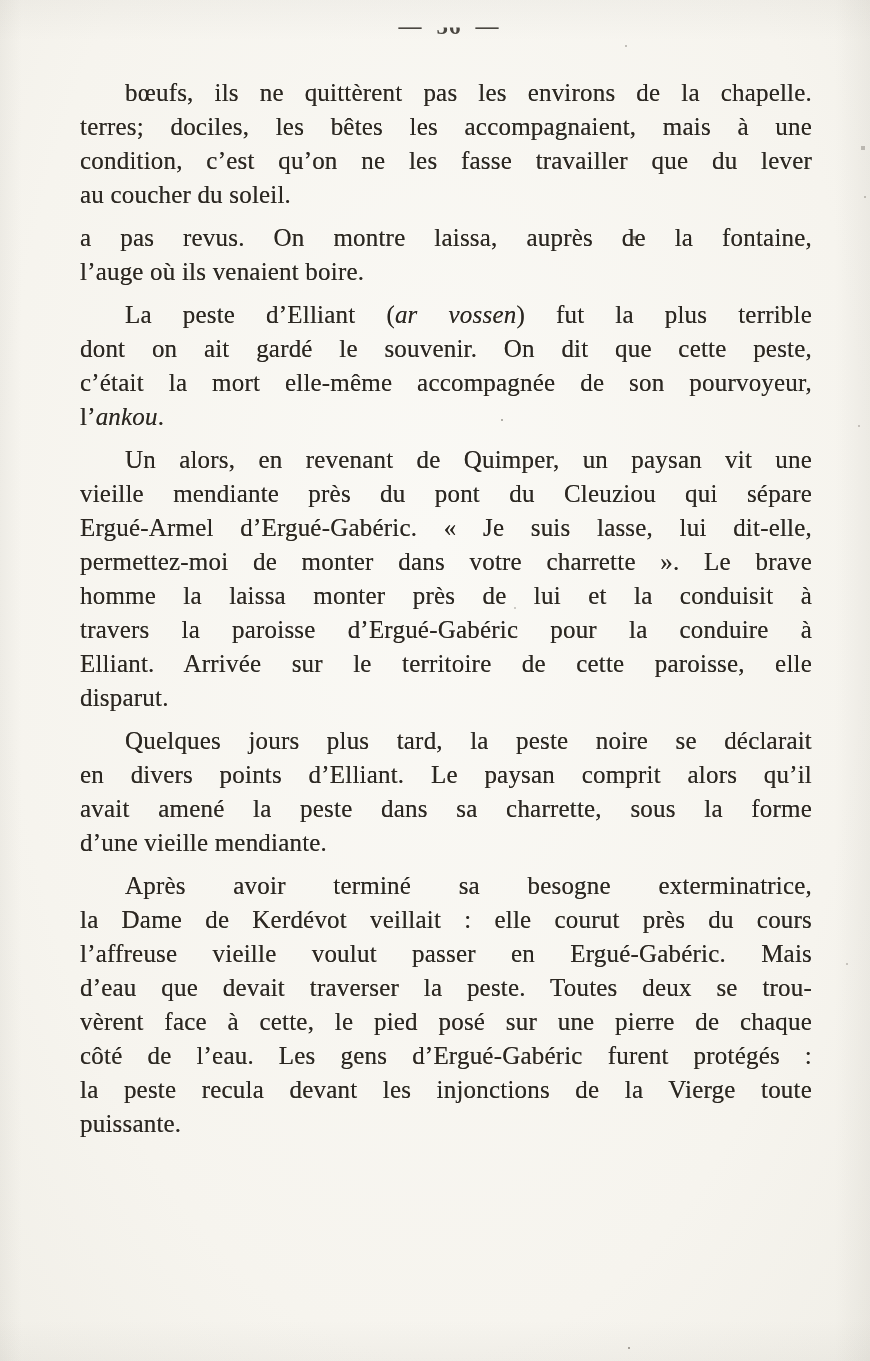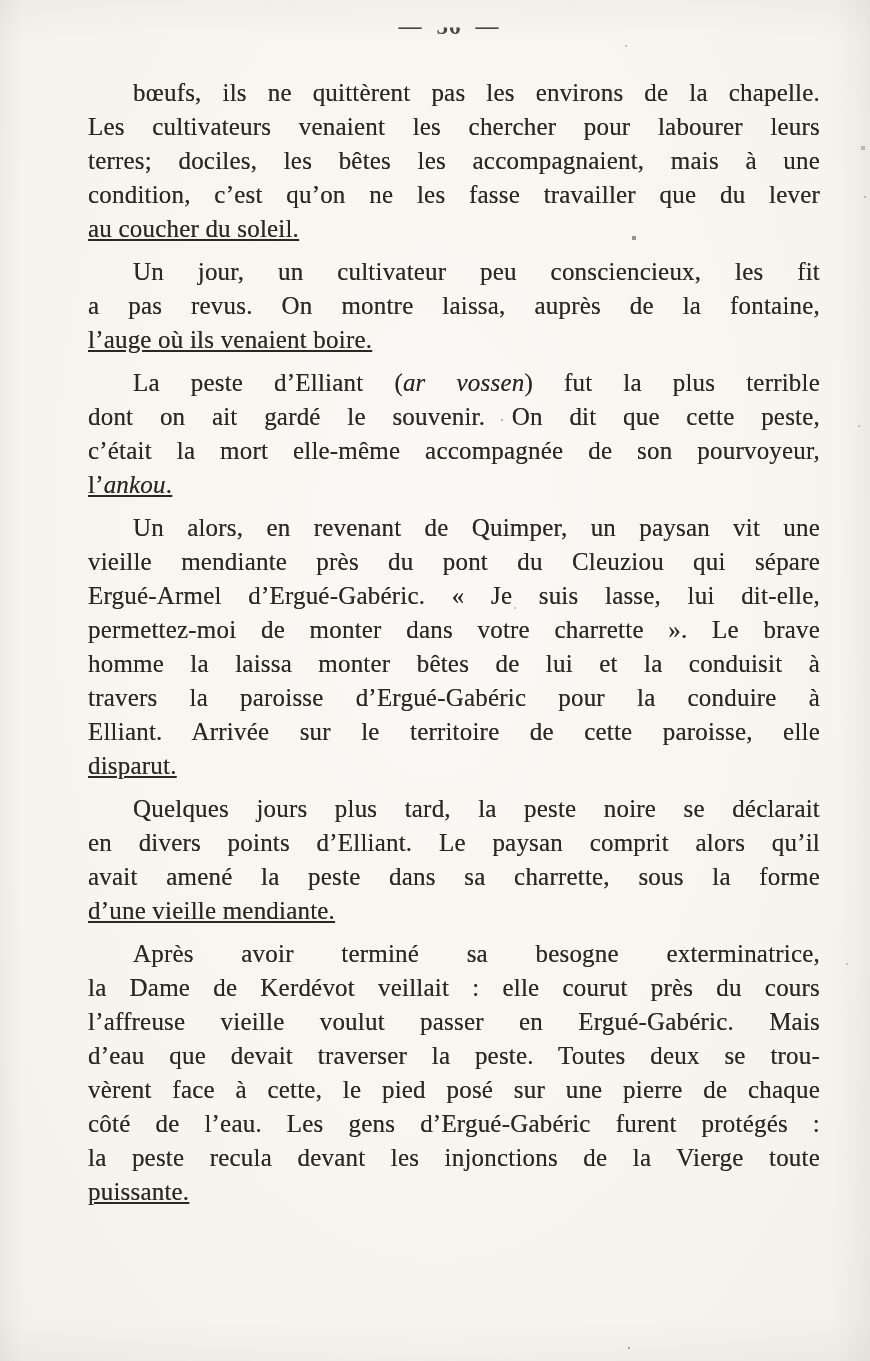--- a/index.html
+++ b/index.html
@@ -39,35 +39,35 @@
     
     clip-path: inset(52% 0 0 0);
   }
   .page-header .dash {
     display: inline-block;
     font-weight: bold;
   }
   .text-block {
     position: absolute;
     top: 76px;
-    left: 88px;
+    left: 80px;
     width: 732px;
     font-size: 25px;
     line-height: 34px;
     text-shadow: 0 0 0.5px rgba(43,39,33,0.65);
     letter-spacing: 0.2px;
   }
   .para { margin: 0 0 9px 0; }
   .line {
     text-align: justify;
     text-align-last: justify;
     white-space: normal;
   }
   .line.first { text-indent: 45px; }
-  .line.last { text-align-last: left; text-decoration: underline; }
+  .line.last { text-align-last: left; }
   .line em { font-style: italic; }
   
   .speckles {
     position: absolute;
     top: 0; left: 0;
     width: 2px; height: 2px;
     background: transparent;
     box-shadow:
       633px 237px 0 1px rgba(70,64,55,0.55),
       501px 419px 0 0 rgba(70,64,55,0.4),
@@ -87,42 +87,40 @@
 
 <div class="scan-page">
 
   <div class="page-header">
     <span class="dash">—</span><span class="digits">56</span><span class="dash">—</span>
   </div>
 
   <div class="text-block" id="text-block">
       <div class="para">
         <div class="line first"><span>bœufs, ils ne quittèrent pas les environs de la chapelle.</span></div>
-        <div class="line"><span>Les cultivateurs venaient les chercher pour labourer leurs</span></div>
         <div class="line"><span>terres; dociles, les bêtes les accompagnaient, mais à une</span></div>
         <div class="line"><span>condition, c’est qu’on ne les fasse travailler que du lever</span></div>
         <div class="line last"><span>au coucher du soleil.</span></div>
       </div>
       <div class="para">
-        <div class="line first"><span>Un jour, un cultivateur peu consciencieux, les fit</span></div>
         <div class="line"><span>a pas revus. On montre laissa, auprès de la fontaine,</span></div>
         <div class="line last"><span>l’auge où ils venaient boire.</span></div>
       </div>
       <div class="para">
         <div class="line first"><span>La peste d’Elliant (</span><em>ar vossen</em><span>) fut la plus terrible</span></div>
         <div class="line"><span>dont on ait gardé le souvenir. On dit que cette peste,</span></div>
         <div class="line"><span>c’était la mort elle-même accompagnée de son pourvoyeur,</span></div>
         <div class="line last"><span>l’</span><em>ankou</em><span>.</span></div>
       </div>
       <div class="para">
         <div class="line first"><span>Un alors, en revenant de Quimper, un paysan vit une</span></div>
         <div class="line"><span>vieille mendiante près du pont du Cleuziou qui sépare</span></div>
         <div class="line"><span>Ergué-Armel d’Ergué-Gabéric. « Je suis lasse, lui dit-elle,</span></div>
         <div class="line"><span>permettez-moi de monter dans votre charrette ». Le brave</span></div>
-        <div class="line"><span>homme la laissa monter bêtes de lui et la conduisit à</span></div>
+        <div class="line"><span>homme la laissa monter près de lui et la conduisit à</span></div>
         <div class="line"><span>travers la paroisse d’Ergué-Gabéric pour la conduire à</span></div>
         <div class="line"><span>Elliant. Arrivée sur le territoire de cette paroisse, elle</span></div>
         <div class="line last"><span>disparut.</span></div>
       </div>
       <div class="para">
         <div class="line first"><span>Quelques jours plus tard, la peste noire se déclarait</span></div>
         <div class="line"><span>en divers points d’Elliant. Le paysan comprit alors qu’il</span></div>
         <div class="line"><span>avait amené la peste dans sa charrette, sous la forme</span></div>
         <div class="line last"><span>d’une vieille mendiante.</span></div>
       </div>

